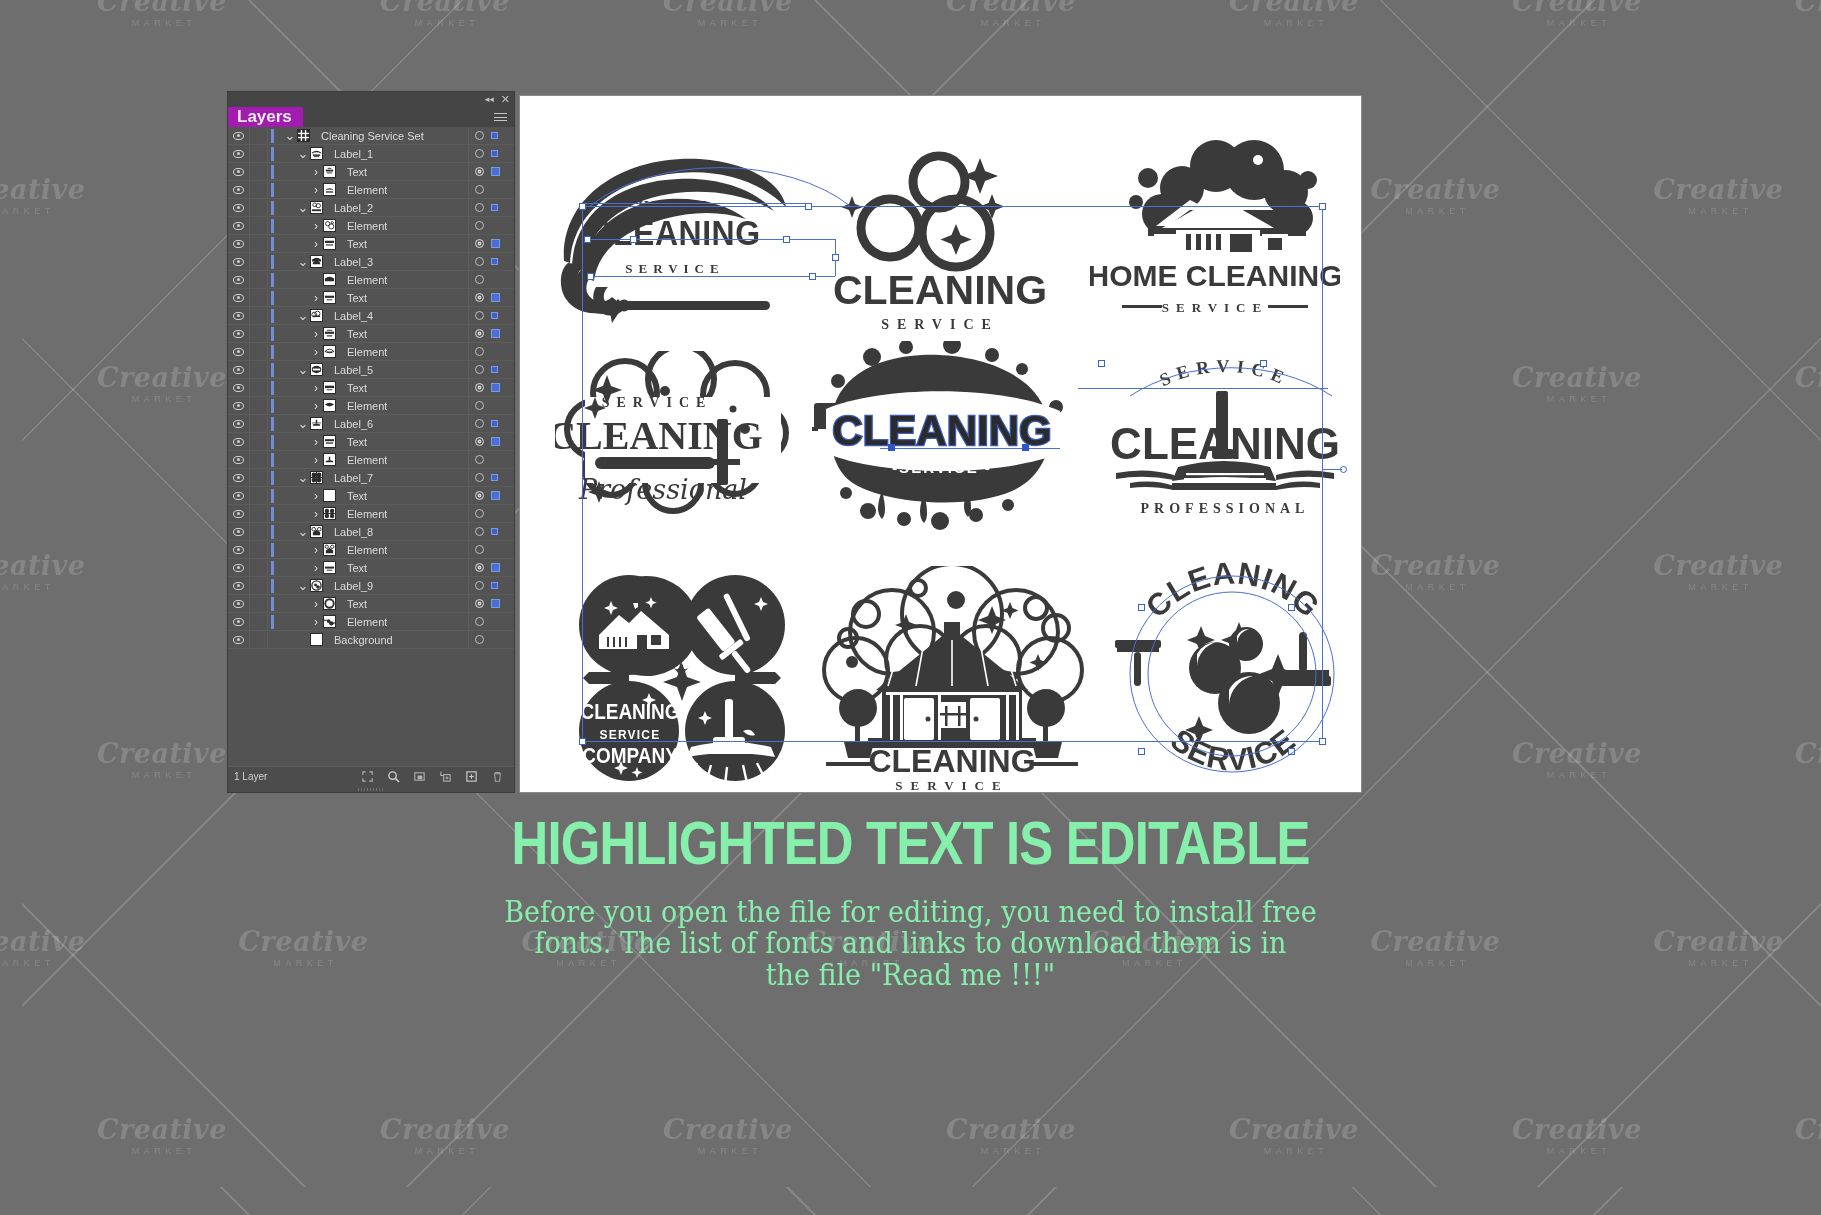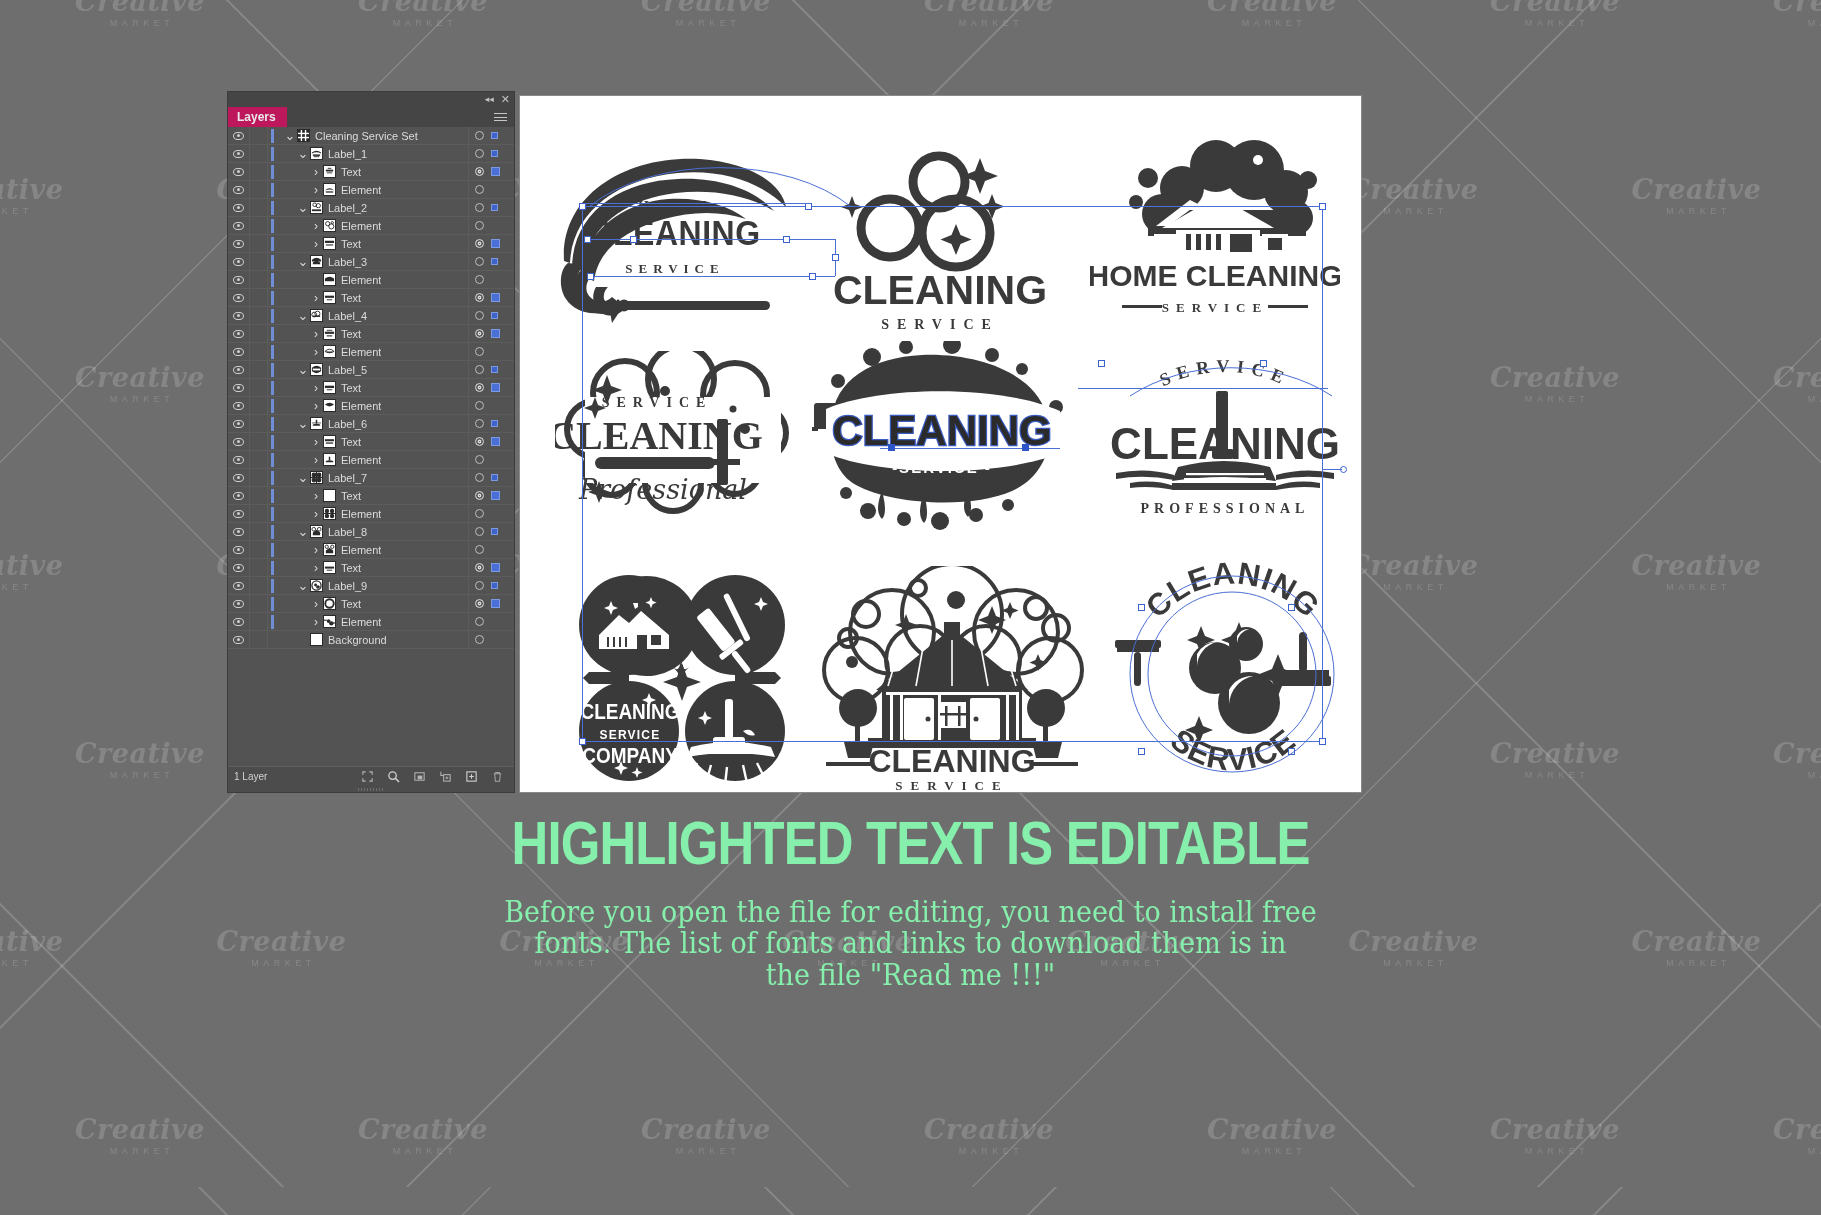--- a/index.html
+++ b/index.html
@@ -6,21 +6,21 @@
   html,body { width:1821px; height:1215px; }
   body {
     font-family: "Liberation Sans", sans-serif;
     background:#6e6e6e;
     position:relative;
     overflow:hidden;
   }
 
   
   #wm-layer{
-    position:absolute; inset:0; z-index:5; pointer-events:none;
+    position:absolute; inset:0; z-index:5; pointer-events:none;margin-left:22px;
   }
   .wm-diag{
     position:absolute; inset:0;
     background-image:
       repeating-linear-gradient(45deg, transparent 0 199px, rgba(255,255,255,.16) 199px 201px, transparent 201px 400px),
       repeating-linear-gradient(-45deg, transparent 0 199px, rgba(255,255,255,.16) 199px 201px, transparent 201px 400px);
     background-position: 0 -28px, 0 -28px;
   }
   .wm-mark{
     position:absolute;
@@ -61,21 +61,21 @@
     height:15px; background:#454545;
     display:flex; align-items:center; justify-content:flex-end;
     padding-right:4px; gap:7px;
   }
   .panel-topbar .tb-ic{ color:#c3c3c3; font-size:9px; line-height:1; cursor:pointer; }
   .panel-tabrow{
     height:20px; background:#454545; display:flex; align-items:stretch;
     position:relative;
   }
   .panel-tab{
-    background:#be185d; color:#eaeaea; font-weight:bold; font-size:12px;
+    background:#a21caf; color:#eaeaea; font-weight:bold; font-size:17px;
     display:flex; align-items:center; padding:0 11px 0 9px;
   }
   .panel-menu{
     margin-left:auto; display:flex; align-items:center; padding-right:7px;
   }
   .burger{ width:13px; }
   .burger i{ display:block; height:1px; background:#c6c6c6; margin:2.5px 0; }
 
   .layer-list{ flex:1; overflow:hidden; background:#535353; }
   .layer-row{
@@ -99,21 +99,21 @@
   .eye::after{ content:""; width:3px; height:3px; border-radius:50%; background:#cfcfcf; }
 
   .twisty{ width:14px; text-align:center; color:#d8d8d8; font-size:9px; flex:0 0 auto; user-select:none;}
   .thumb{
     width:13px; height:13px; background:#fff; border:1px solid #2b2b2b;
     flex:0 0 auto; margin-right:5px;
     background-size:contain; background-repeat:no-repeat; background-position:center;
     overflow:hidden; position:relative;
   }
   .thumb svg{ display:block; width:100%; height:100%; }
-  .lname{ white-space:nowrap; overflow:hidden; text-overflow:ellipsis; color:#dcdcdc; }
+  .lname{ white-space:nowrap; overflow:hidden; text-overflow:ellipsis; color:#dcdcdc;margin-left:6px; }
 
   .target{ width:9px; height:9px; border:1.3px solid #bdbdbd; border-radius:50%; flex:0 0 auto; }
   .target.sel{
     border-color:#d9d9d9;
     box-shadow:inset 0 0 0 1.6px #535353, inset 0 0 0 3px #d9d9d9;
   }
   .sq{ width:7px; height:7px; background:#3f63c9; border:1px solid #7d99e0; flex:0 0 auto;}
   .sq.big{ width:9px; height:9px; background:#4a6fd6;}
   .sq.hidden{ visibility:hidden; }
 

